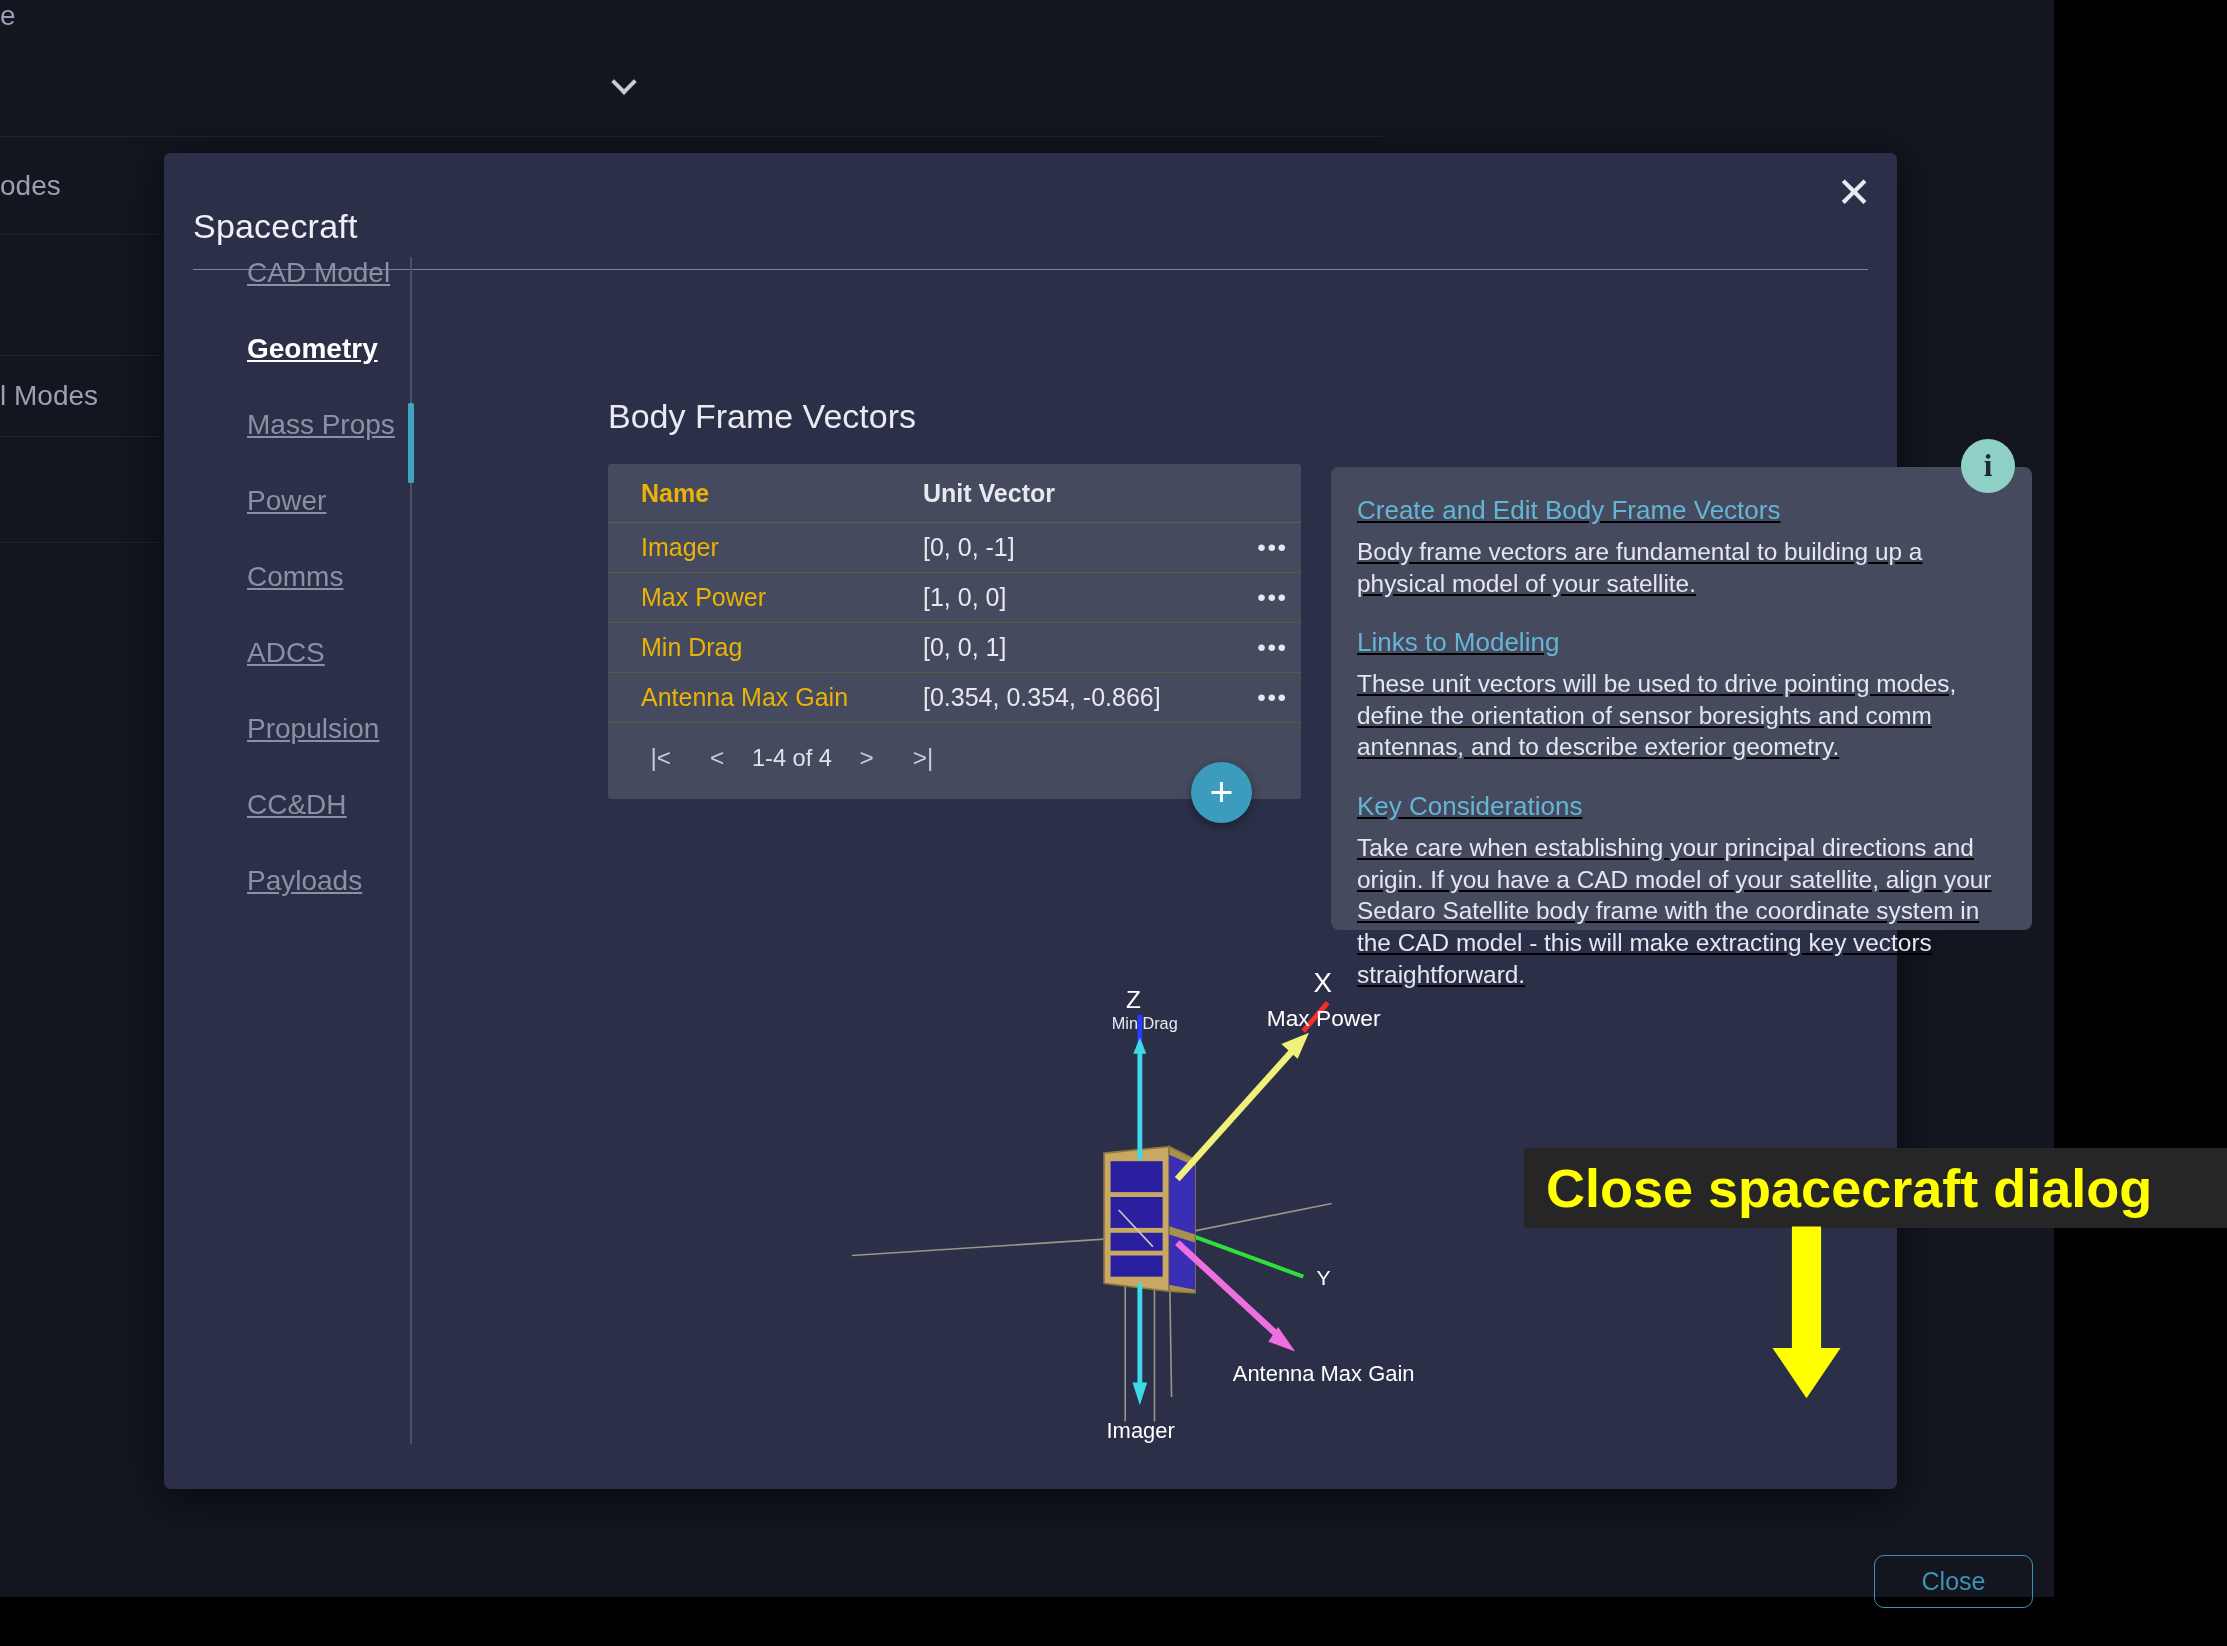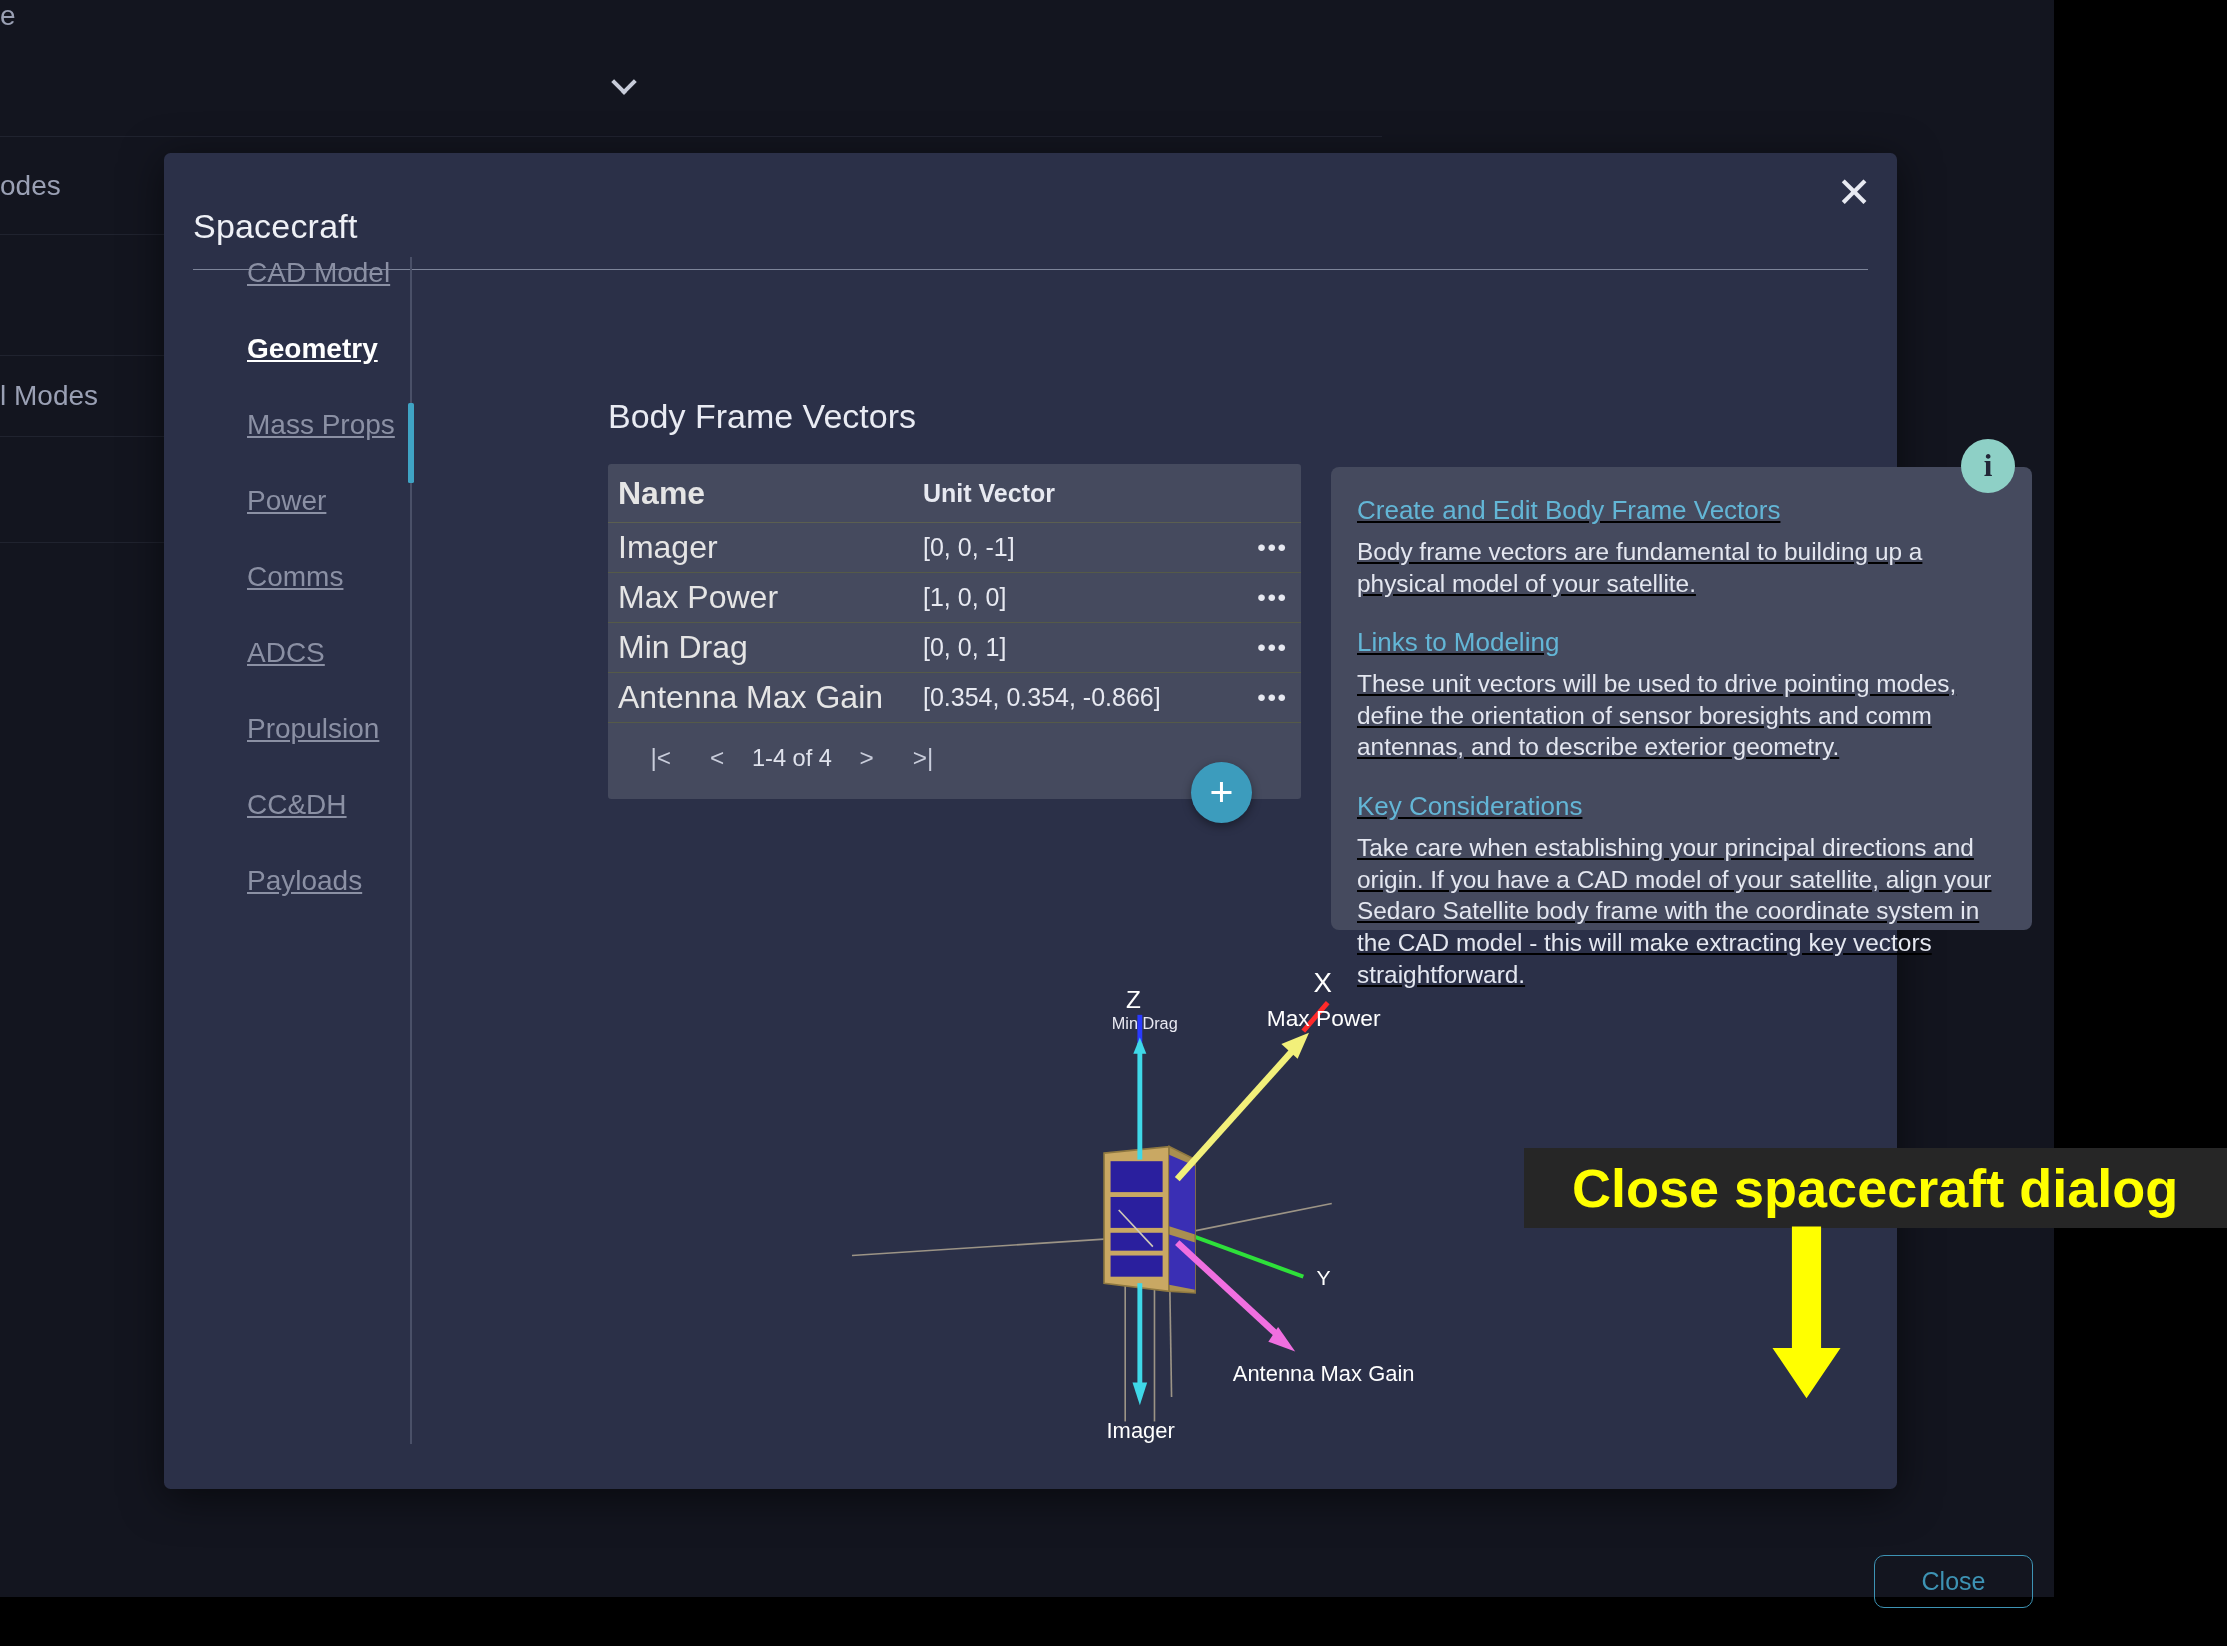--- a/index.html
+++ b/index.html
@@ -61,21 +61,21 @@
 
   
   .section-title { position: absolute; left: 444px; top: 244px; color: #e9ebf3; font-size: 34px; }
 
   .table-card {
     position: absolute; left: 444px; top: 311px; width: 693px; height: 335px;
     background: #454a5e; border-radius: 3.3px; overflow: hidden;
   }
   .tbl-head { height: 59px; display: flex; align-items: center; border-bottom: 1.6px solid #5b5f50; }
   .tbl-row { height: 50px; display: flex; align-items: center; border-bottom: 1.6px solid #555a48; }
-  .c-name { width: 315px; padding-left: 10px; color: #e5e5e5; font-size: 32px; }
+  .c-name { width: 315px; padding-left: 33px; color: #eab308; font-size: 25px; }
   .c-vec  { width: 321px; color: #e7e9f1; font-size: 25px; }
   .c-menu { width: 57px; display: flex; align-items: center; justify-content: center; cursor: pointer; }
   .tbl-head .c-name, .tbl-head .c-vec { font-weight: bold; }
   .dots { letter-spacing: 1.6px; color: #e7e9f1; font-size: 24.4px; line-height: 0.4; }
 
   .tbl-footer { height: 70px; display: flex; align-items: center; padding-left: 23px; gap: 0px; }
   .pg-btn { color: #c9cddb; font-size: 24.4px; padding: 0 19.5px; cursor: pointer; font-family: "Liberation Sans", sans-serif; }
   .pg-label { color: #dfe2ec; font-size: 23.6px; padding: 0 8.1px; }
 
   .fab {
@@ -97,21 +97,21 @@
   .info-h { color: #63b6d6; font-size: 26px; margin-bottom: 9.8px; }
   .info-p { color: #e4e7f0; font-size: 24.4px; line-height: 1.30; margin-bottom: 28px; }
   .info-p:last-child { margin-bottom: 8px; }
 
   
   .viewport { position: absolute; left: 444px; top: 813px; width: 1415px; height: 488px; }
 
   
   .anno-banner {
     position: absolute; left: 1524px; top: 1148px; width: 703px; height: 80px;
-    background: #262626; display: flex; align-items: center; padding-left: 48px;
+    background: #262626; display: flex; align-items: center; padding-left: 22px;
   }
   .anno-text { color: #ffff00; font-size: 54px; font-weight: bold; white-space: nowrap; }
 
   .anno-arrow { position: absolute; left: 1766px; top: 1226px; width: 81px; height: 175px; }
 
   .close-btn {
     position: absolute; left: 1710px; top: 1402px; width: 159px; height: 53px;
     border: 1.6px solid #3d93b4; border-radius: 10px; background: transparent;
     color: #3d93b4; font-size: 25px; display: flex; align-items: center; justify-content: center;
     cursor: pointer; font-family: "Liberation Sans", sans-serif;

